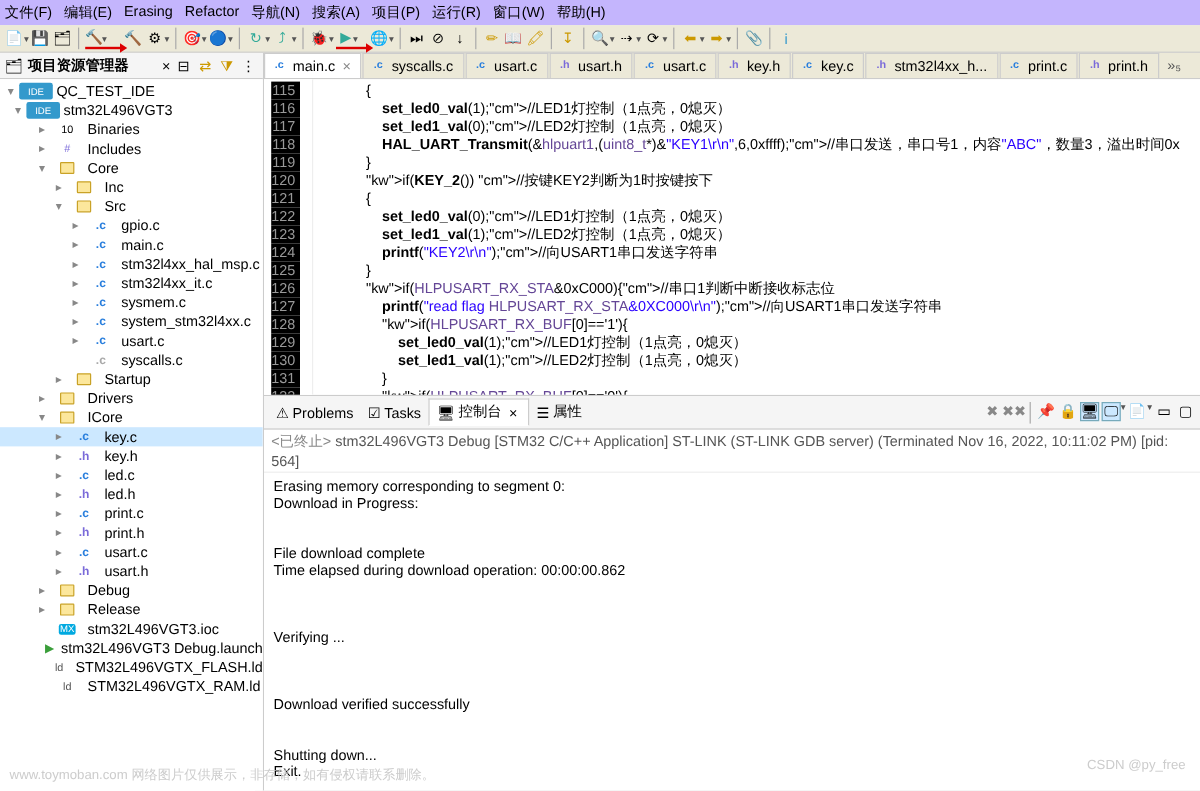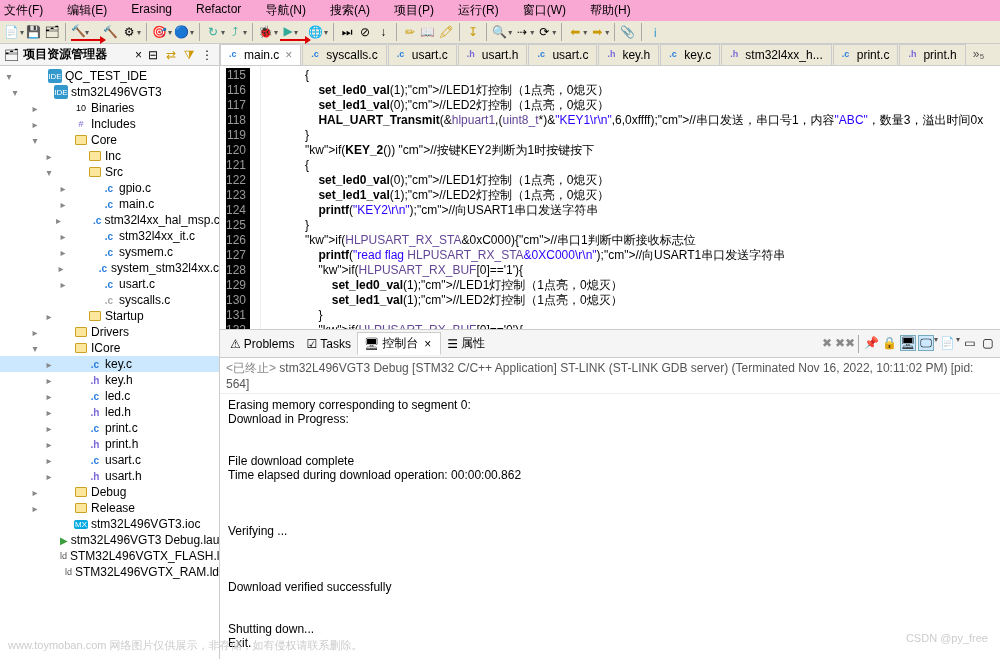--- a/index.html
+++ b/index.html
@@ -1,33 +1,33 @@
 <!DOCTYPE html>
 <html><head>
 <meta charset="utf-8">
 <style>
 * { margin: 0; padding: 0; box-sizing: border-box; font-family: "Microsoft YaHei", Tahoma, sans-serif; font-size: 12px; }
 body { background: #f0f0f0; width: 1000px; height: 659px; overflow: hidden; display: flex; flex-direction: column; }
-.menu-bar { background: #f9a8d4; padding: 2px 4px; display: flex; gap: 24px; color: #000; }
+.menu-bar { background: #c4b5fd; padding: 2px 4px; display: flex; gap: 10px; color: #000; }
 .menu-bar span { cursor: default; }
 .toolbar { background: #ece9d8; padding: 2px 4px; display: flex; align-items: center; gap: 2px; border-bottom: 1px solid #ccc; }
 .tb-btn { width: 16px; height: 16px; display: inline-flex; align-items: center; justify-content: center; border: 1px solid transparent; }
 .tb-sep { width: 1px; height: 18px; background: #aaa; margin: 0 3px; }
 .tb-arrow { font-size: 8px; color: #555; margin-left: -2px; }
 .main { display: flex; flex: 1; overflow: hidden; }
 .sidebar { width: 220px; background: #fff; border-right: 1px solid #ccc; display: flex; flex-direction: column; }
 .view-header { display: flex; align-items: center; padding: 2px 4px; border-bottom: 1px solid #ccc; background: #f5f5f5; }
 .view-title { font-weight: bold; flex: 1; }
 .view-icons { display: flex; gap: 2px; }
 .view-x { padding: 0 3px; cursor: pointer; }
 .tree { flex: 1; overflow: auto; padding: 2px 0; background: #fff; }
 .tree-node { display: flex; align-items: center; padding: 1px 0; white-space: nowrap; cursor: default; }
 .tree-node.selected { background: #cce8ff; }
 .twisty { width: 14px; text-align: center; color: #888; font-size: 10px; }
-.node-icon { width: 14px; height: 14px; margin-right: 3px; display: inline-flex; align-items: center; justify-content: center; margin-left: 32px; }
+.node-icon { width: 28px; height: 14px; margin-right: 3px; display: inline-flex; align-items: center; justify-content: center; }
 .fld { background: #fce79c; border: 1px solid #c9a227; border-radius: 1px; width: 12px; height: 10px; }
 .cfile { color: #2a7fdd; font-weight: bold; font-size: 10px; }
 .hfile { color: #7a6ad9; font-weight: bold; font-size: 10px; }
 .ldfile { color: #555; font-size: 9px; }
 .launch-icon { color: #3a9e3a; font-size: 10px; }
 .mx-icon { background: #00a9e0; color: #fff; font-size: 8px; padding: 0 1px; border-radius: 2px; }
 .editor-area { flex: 1; display: flex; flex-direction: column; overflow: hidden; }
 .tabs { display: flex; background: #ece9d8; border-bottom: 1px solid #ccc; overflow: hidden; }
 .tab { display: flex; align-items: center; gap: 3px; padding: 3px 8px; border: 1px solid #ccc; border-bottom: none; background: #ece9d8; margin-right: 1px; white-space: nowrap; }
 .tab.active { background: #fff; }

